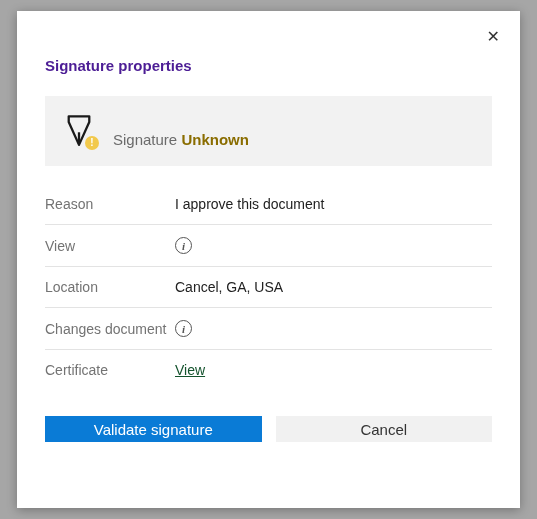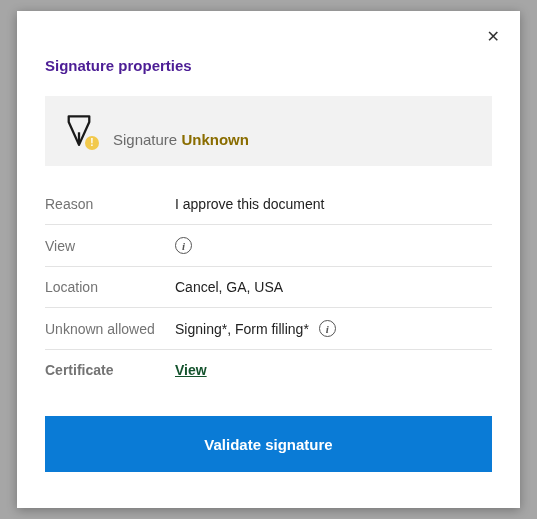--- a/index.html
+++ b/index.html
@@ -63,43 +63,43 @@
   .status-line { margin-top: 16px; font-size: 15px; color: #6b6b6b; }
   .status-val { color: #8a6d00; font-weight: 600; }
   .rows { width: 100%; }
   .row {
     display: flex;
     align-items: center;
     padding: 12px 0;
     border-bottom: 1px solid #e3e3e3;
     font-size: 14px;
   }
-  .row:last-child { border-bottom: none; font-weight: bold; }
+  .row:last-child { border-bottom: none; }
   .row-label { width: 130px; color: #737373; flex-shrink: 0; }
   .row-value { color: #222; display: flex; align-items: center; gap: 10px; }
   .info-icon {
     width: 17px; height: 17px; border: 1.3px solid #555; border-radius: 50%;
     display: inline-flex; align-items: center; justify-content: center;
     font-size: 11px; font-weight:600; color:#555; cursor: pointer;
     font-family: Georgia, serif; font-style: italic;
   }
   .link { color: #14532d; text-decoration: underline; cursor: pointer; }
   .actions {
     display: flex;
     gap: 14px;
     margin-top: 26px;
   }
   .btn {
     flex: 1;
-    height: 56px;
+    height: 26px;
     display: flex;
     align-items: center;
     justify-content: center;
     font-size: 15px;
-    font-weight: 700;
+    font-weight: 400;
     cursor: pointer;
     border: none;
   }
   .btn-primary { background: #0a7bd6; color: #fff; }
   .btn-secondary { background: #f1f1f1; color: #333; }
 </style>
 </head>
 <body>
 
 <div class="dialog">
@@ -139,33 +139,33 @@
         <span class="info-icon">i</span>
       </div>
     </div>
 
     <div class="row">
       <div class="row-label">Location</div>
       <div class="row-value">Cancel, GA, USA</div>
     </div>
 
     <div class="row">
-      <div class="row-label">Unknown allowed</div>
+      <div class="row-label">Changes document</div>
       <div class="row-value">
-        <span>Signing*, Form filling*</span>
         <span class="info-icon">i</span>
       </div>
     </div>
 
     <div class="row">
       <div class="row-label">Certificate</div>
       <div class="row-value">
         <span class="link">View</span>
       </div>
     </div>
 
   </div>
 
   <div class="actions">
     <button class="btn btn-primary">Validate signature</button>
+    <button class="btn btn-secondary">Cancel</button>
   </div>
 
 </div>
 
 </body></html>

